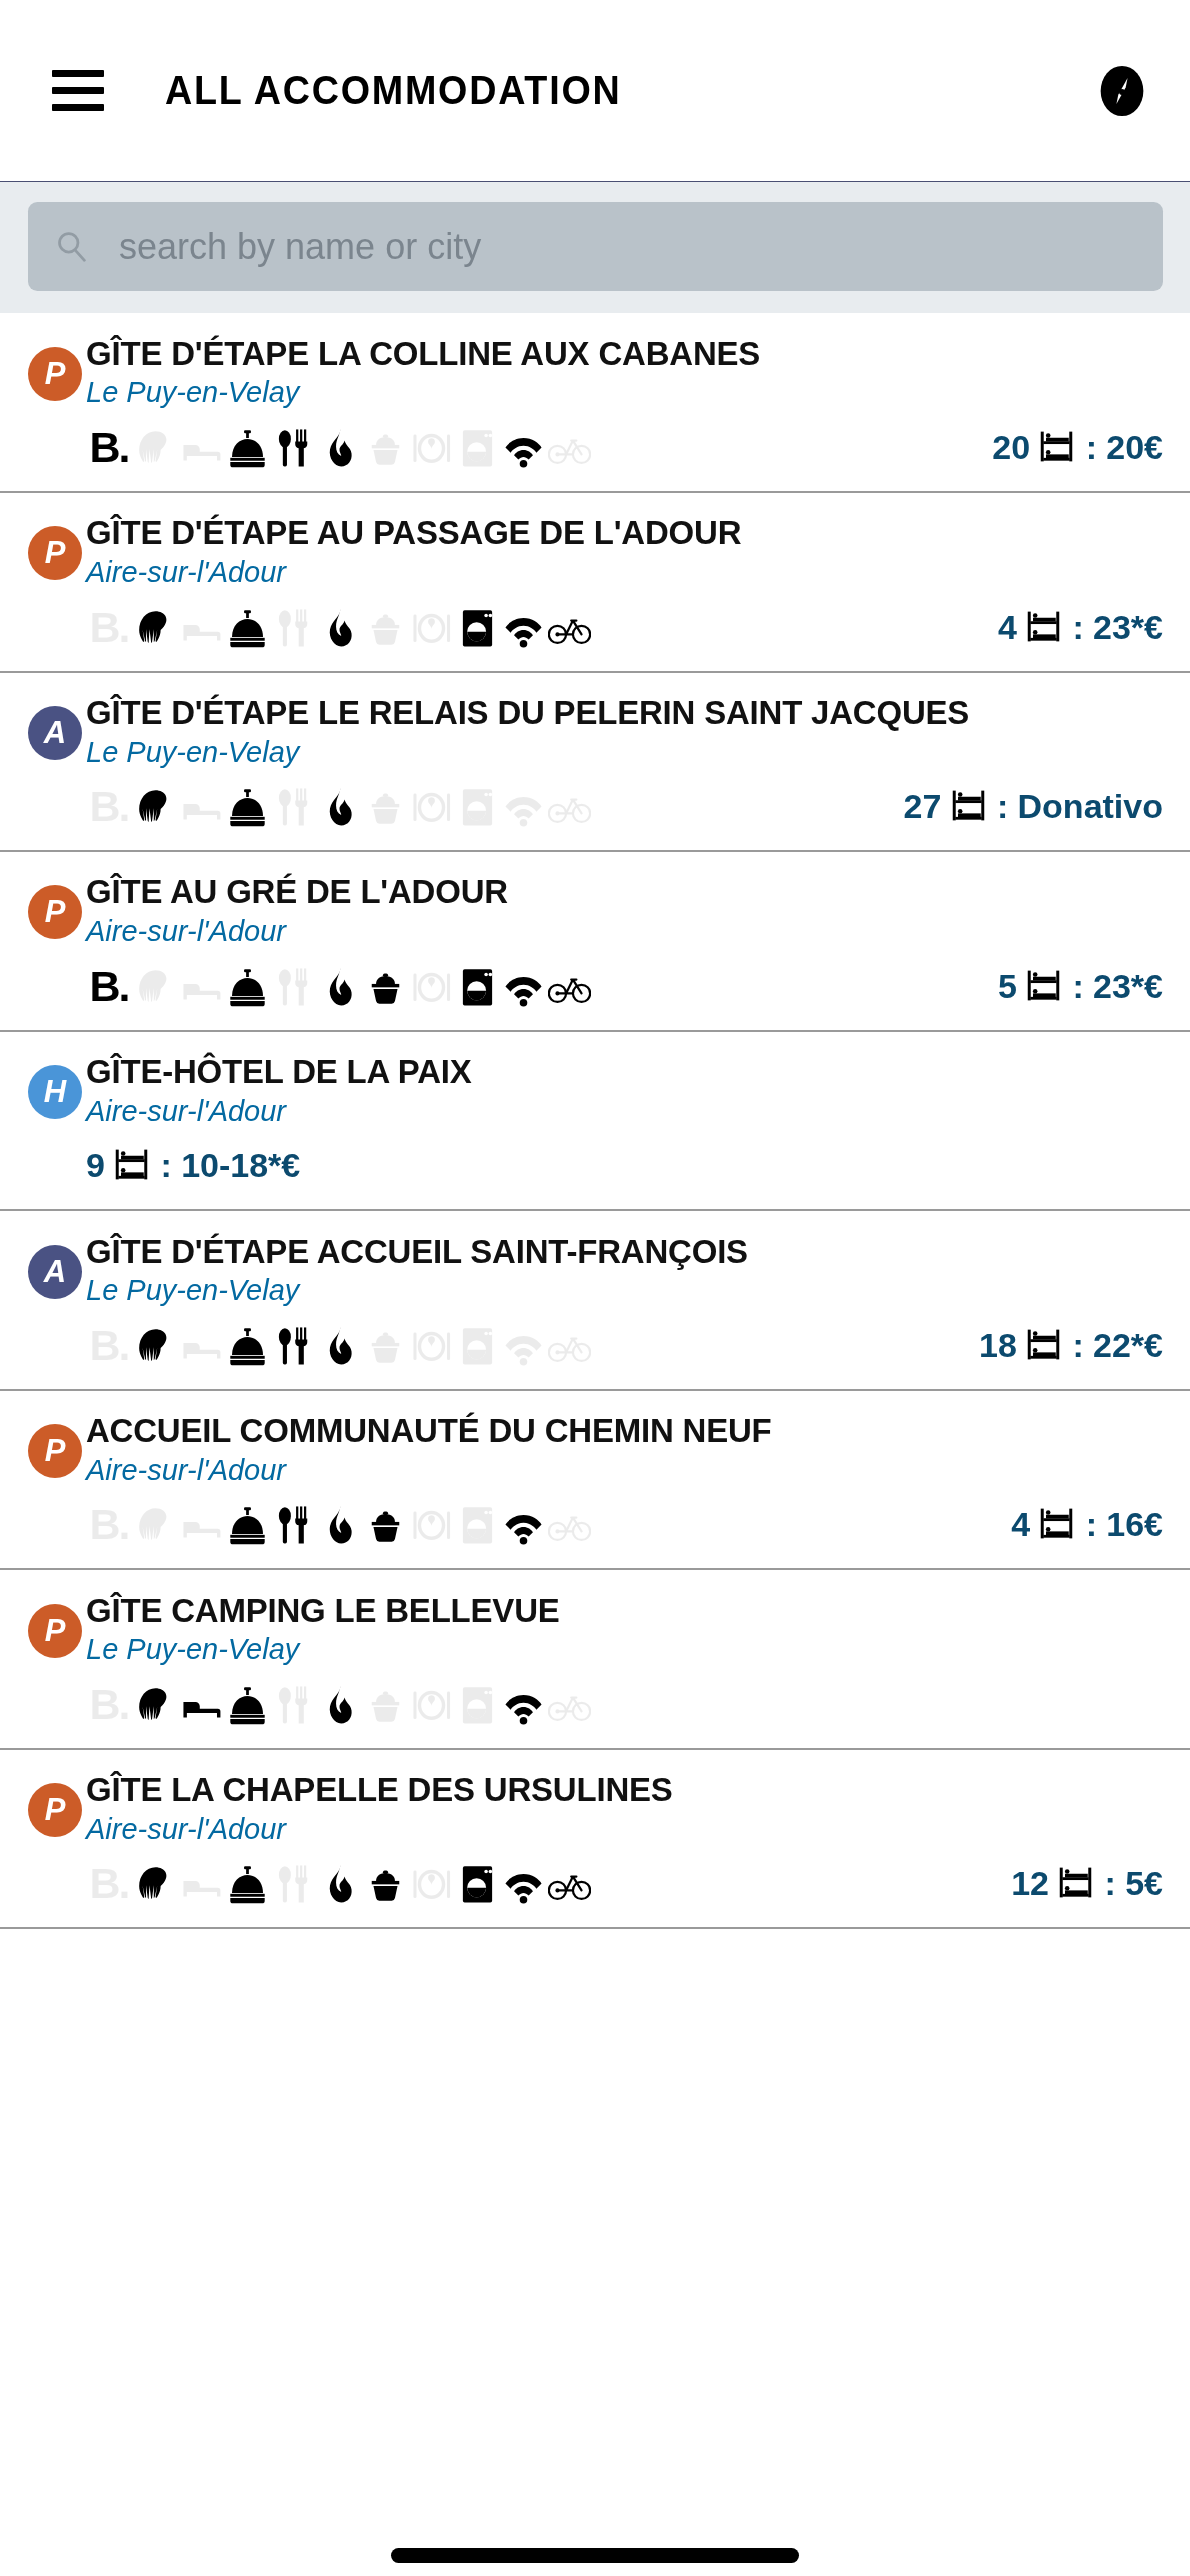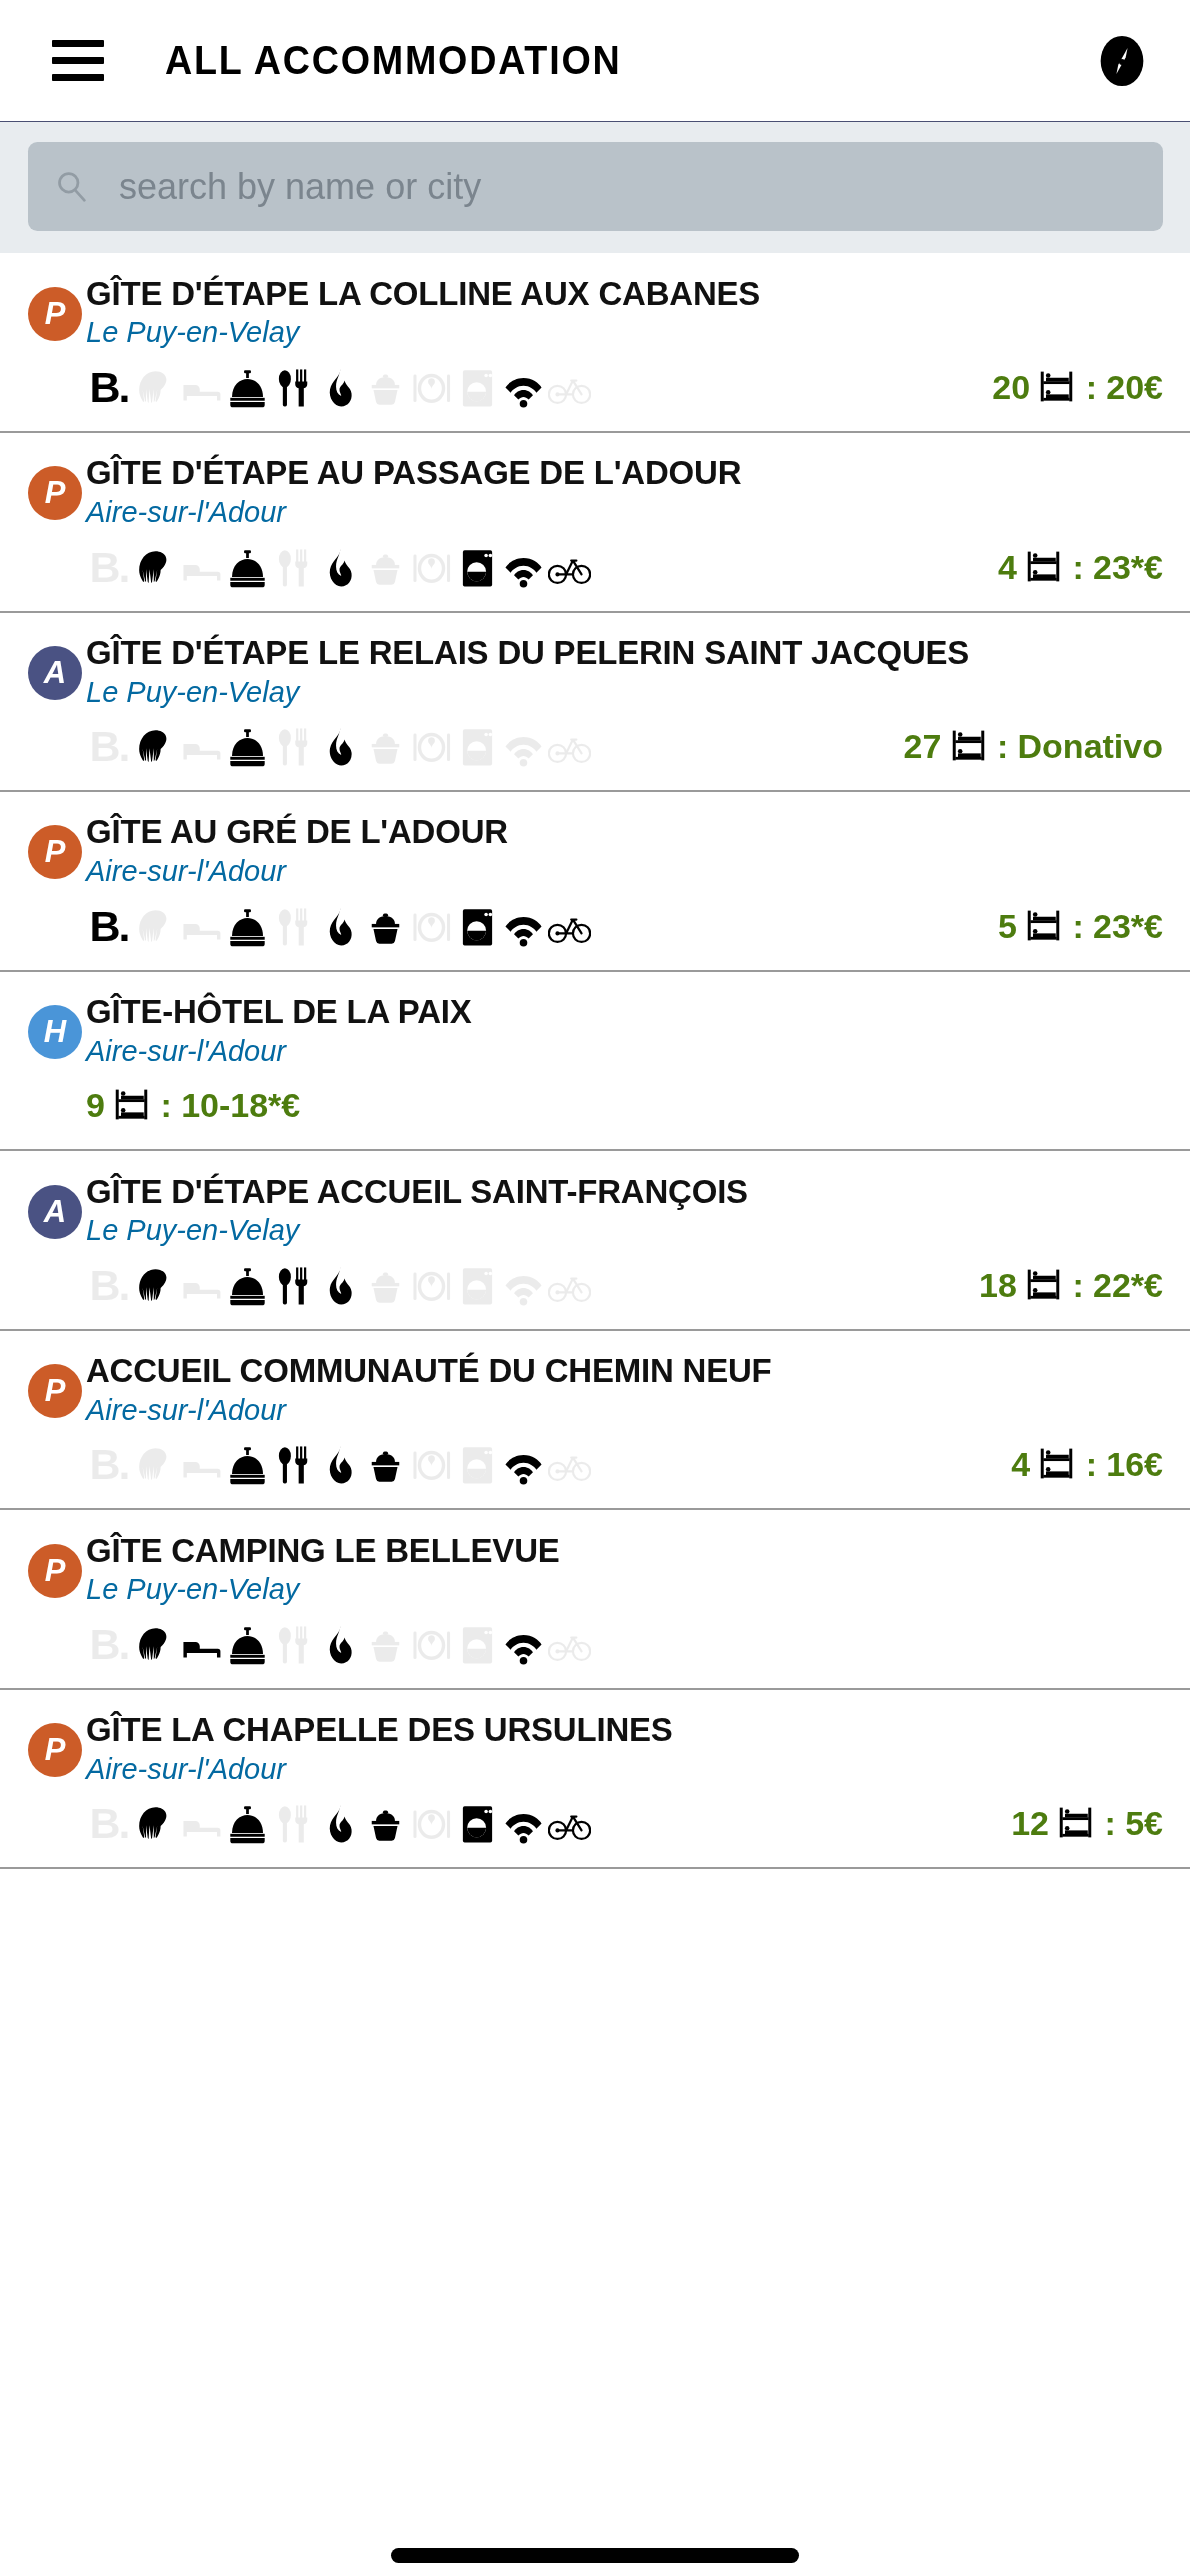--- a/index.html
+++ b/index.html
@@ -5,21 +5,21 @@
   * { box-sizing: border-box; margin: 0; padding: 0; }
   html, body {
     width: 1191px; height: 2576px;
     background: #ffffff;
     font-family: "Liberation Sans", sans-serif;
     overflow: hidden;
   }
 
   
   .header {
-    height: 122px;
+    height: 182px;
     background: #ffffff;
     display: flex;
     align-items: center;
     padding: 0 37px;
     position: relative;
     border-bottom: 1.9px solid #4a4f73;
   }
   .hamburger {
     width: 52px; height: 41px;
     display: flex; flex-direction: column; justify-content: space-between;
@@ -119,21 +119,21 @@
   .ic { width: 46px; height: 46px; display: inline-flex; align-items: center; justify-content: center; }
   .ic.off { opacity: 0.075; }
   .ic svg { display: block; }
   .ic-b {
     font-size: 43px; font-weight: 800; color: #000;
     letter-spacing: -1.9px; line-height: 1;
     font-family: "Liberation Sans", sans-serif;
   }
   .price {
     display: flex; align-items: center; gap: 9.3px;
-    font-size: 34px; font-weight: 700; color: #4d7c0f;
+    font-size: 34px; font-weight: 700; color: #0c4a6e;
     white-space: nowrap;
     font-family: "Liberation Sans Narrow", "Liberation Sans", sans-serif;
     padding-left: 18.5px;
   }
   .price .bunk { width: 37px; height: 37px; }
   .row-footer.left-only { justify-content: flex-start; }
   .row-footer.left-only .price { padding-left: 0; }
 
   
   .home-indicator {

